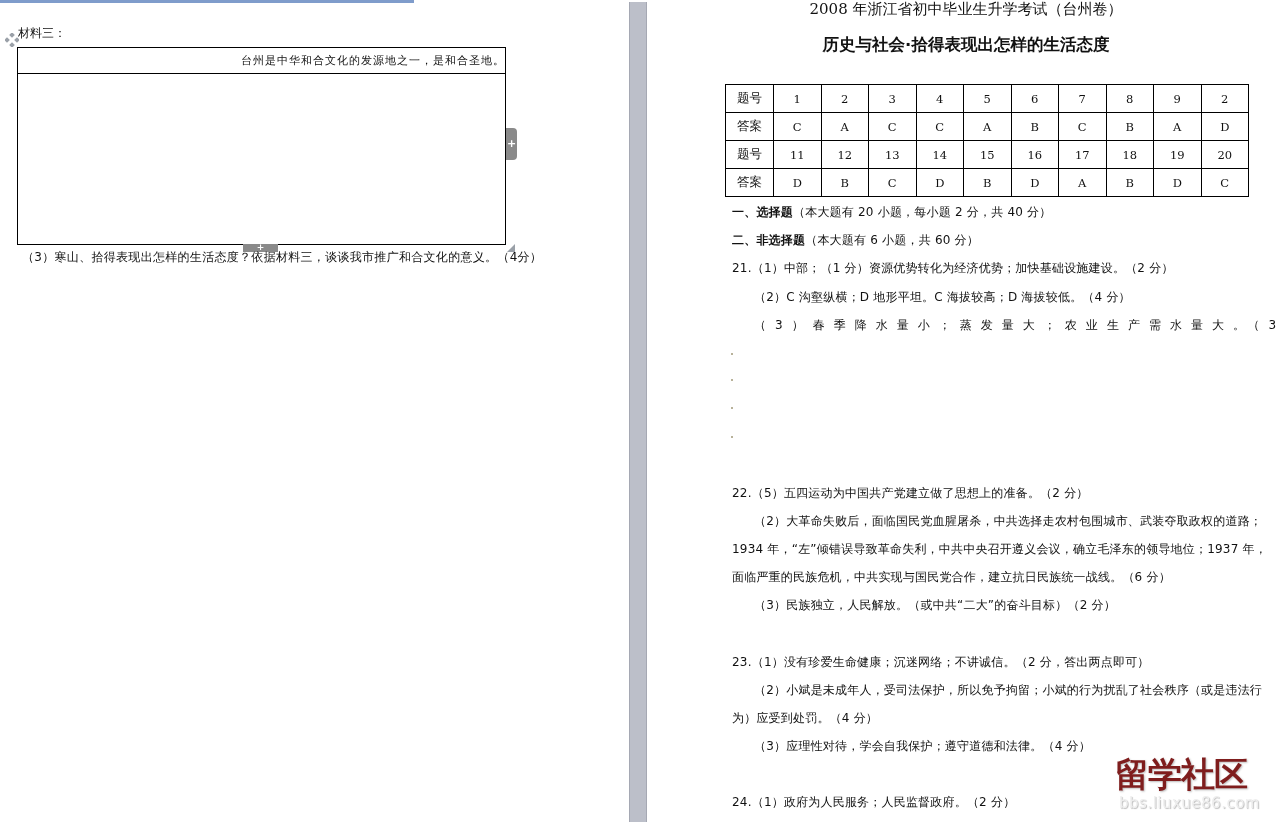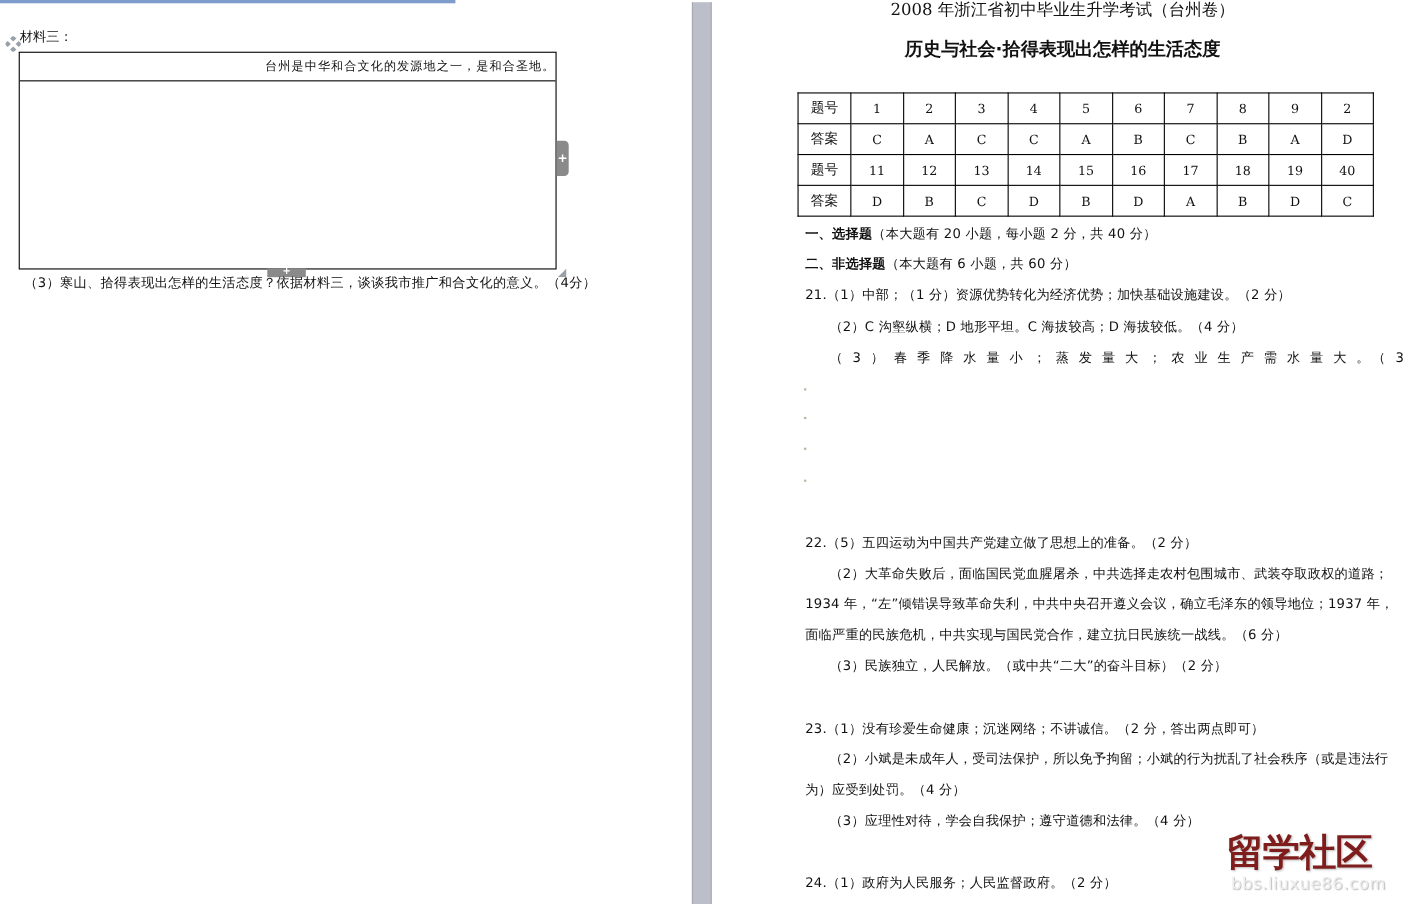--- a/index.html
+++ b/index.html
@@ -139,21 +139,21 @@
     <td class="hdr">题号</td>
     <td class="cell">11</td>
     <td class="cell">12</td>
     <td class="cell">13</td>
     <td class="cell">14</td>
     <td class="cell">15</td>
     <td class="cell">16</td>
     <td class="cell">17</td>
     <td class="cell">18</td>
     <td class="cell">19</td>
-    <td class="cell">40</td>
+    <td class="cell">20</td>
   </tr>
   <tr>
     <td class="hdr">答案</td>
     <td class="cell">D</td>
     <td class="cell">B</td>
     <td class="cell">C</td>
     <td class="cell">D</td>
     <td class="cell">B</td>
     <td class="cell">D</td>
     <td class="cell">A</td>

